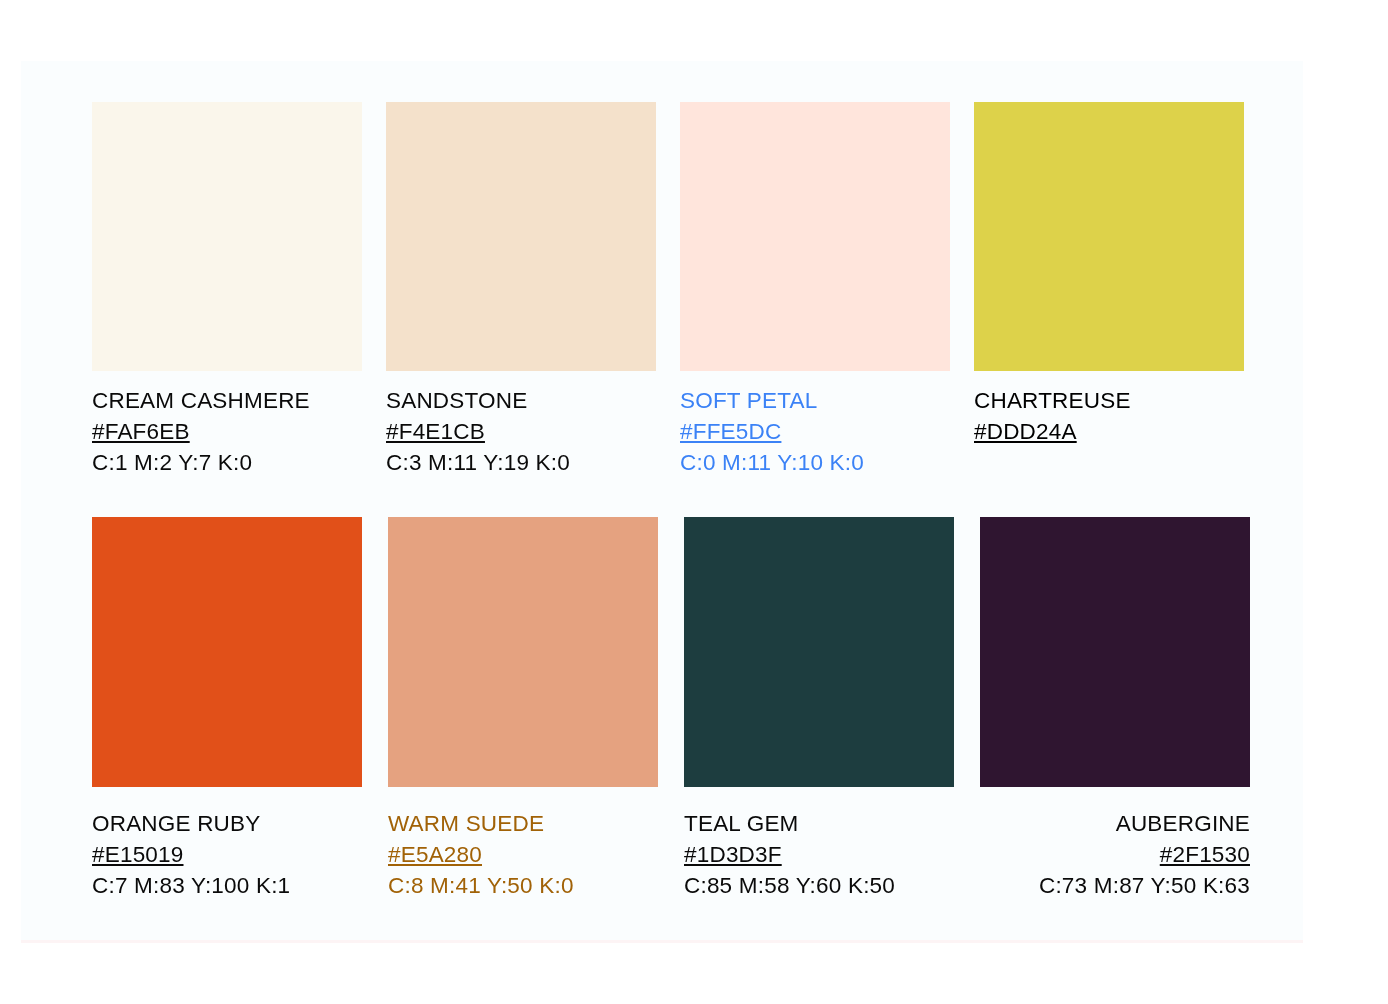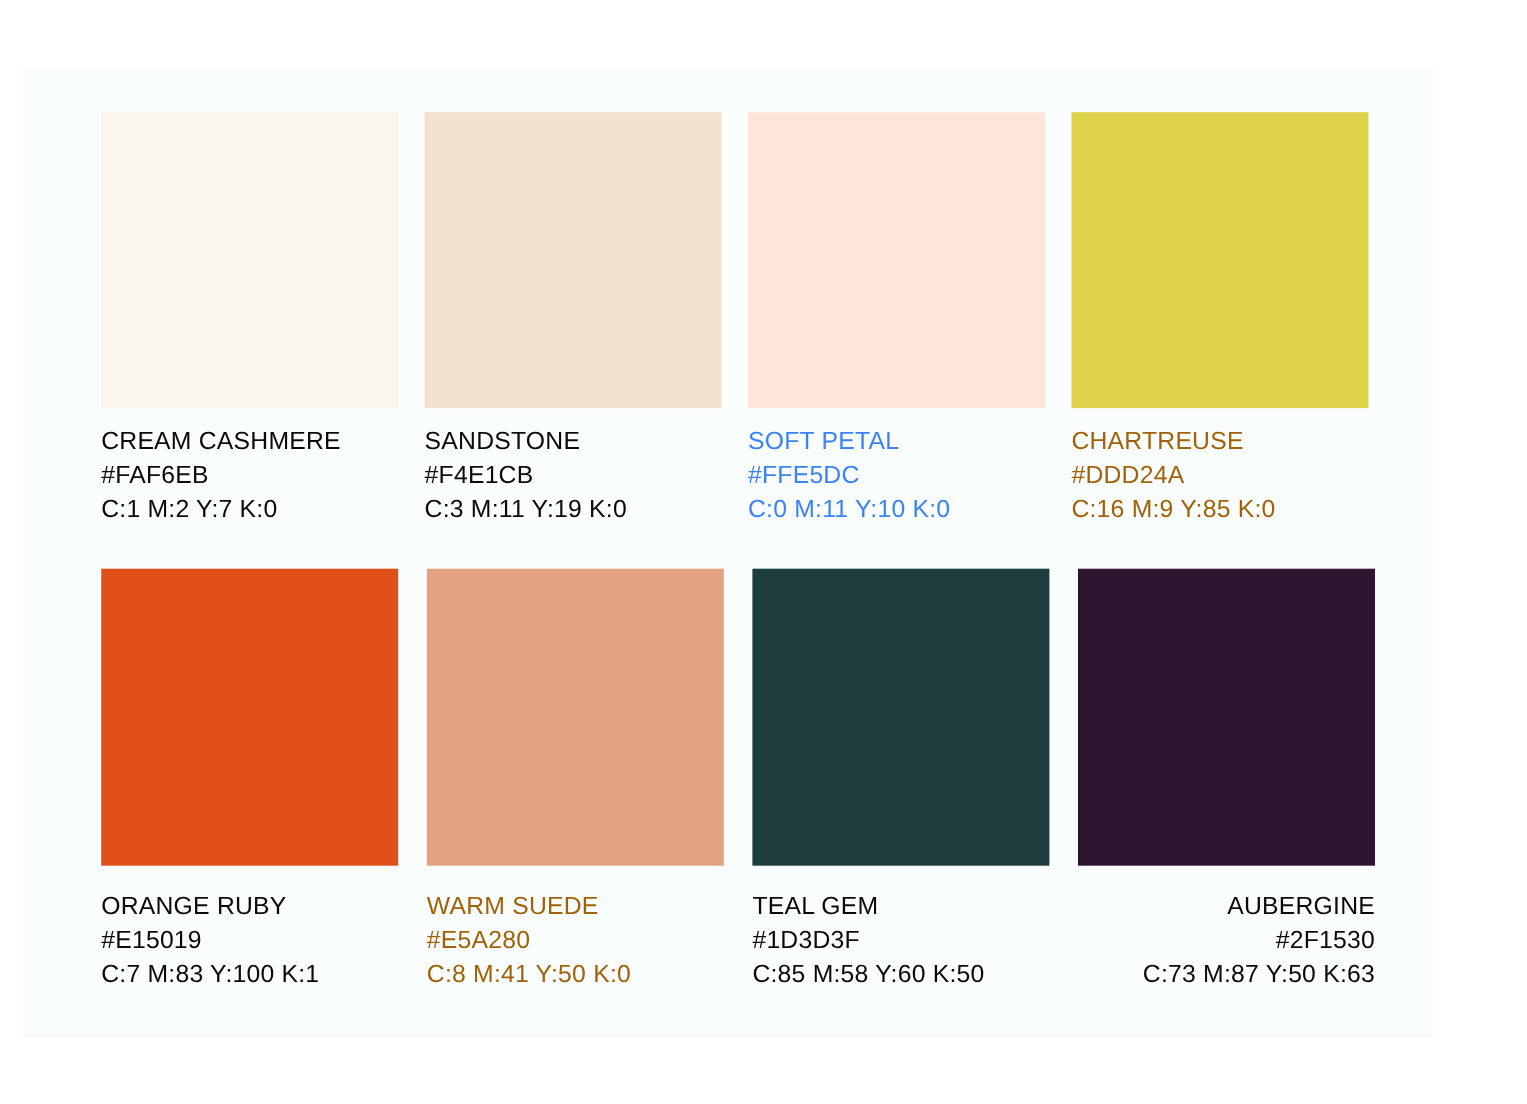--- a/index.html
+++ b/index.html
@@ -83,20 +83,21 @@
     letter-spacing: 0.2px;
     white-space: nowrap;
   }
   .caption-name {
     display: block;
     text-transform: uppercase;
   }
   .caption-hex {
     display: block;
     text-transform: uppercase;
+    text-decoration: underline;
   }
   .caption-cmyk {
     display: block;
   }
 
   
   .row-1 { position: absolute; left: 0; top: 0; }
   .row-2 { position: absolute; left: 0; top: 415px; gap: 26px; }
   .row-2 .swatch-caption { margin-top: 21px; }
 </style>
@@ -134,24 +135,23 @@
         <div class="swatch-chip" style="background-color: rgb(255, 229, 220);"></div>
         <div class="swatch-caption" style="color: #3b82f6;">
           <span class="caption-name">SOFT PETAL</span>
           <span class="caption-hex">#FFE5DC</span>
           <span class="caption-cmyk">C:0 M:11 Y:10 K:0</span>
         </div>
       </div>
 
       <div class="swatch-cell">
         <div class="swatch-chip" style="background-color: rgb(221, 210, 74);"></div>
-        <div class="swatch-caption" style="color: #a16207;">
+        <div class="swatch-caption" style="color: #000000;">
           <span class="caption-name">CHARTREUSE</span>
           <span class="caption-hex">#DDD24A</span>
-          <span class="caption-cmyk">C:16 M:9 Y:85 K:0</span>
         </div>
       </div>
 
     </div>
 
     <div class="swatch-row row-2">
 
       <div class="swatch-cell">
         <div class="swatch-chip" style="background-color: rgb(225, 80, 25);"></div>
         <div class="swatch-caption" style="color: rgb(10, 10, 10);">

